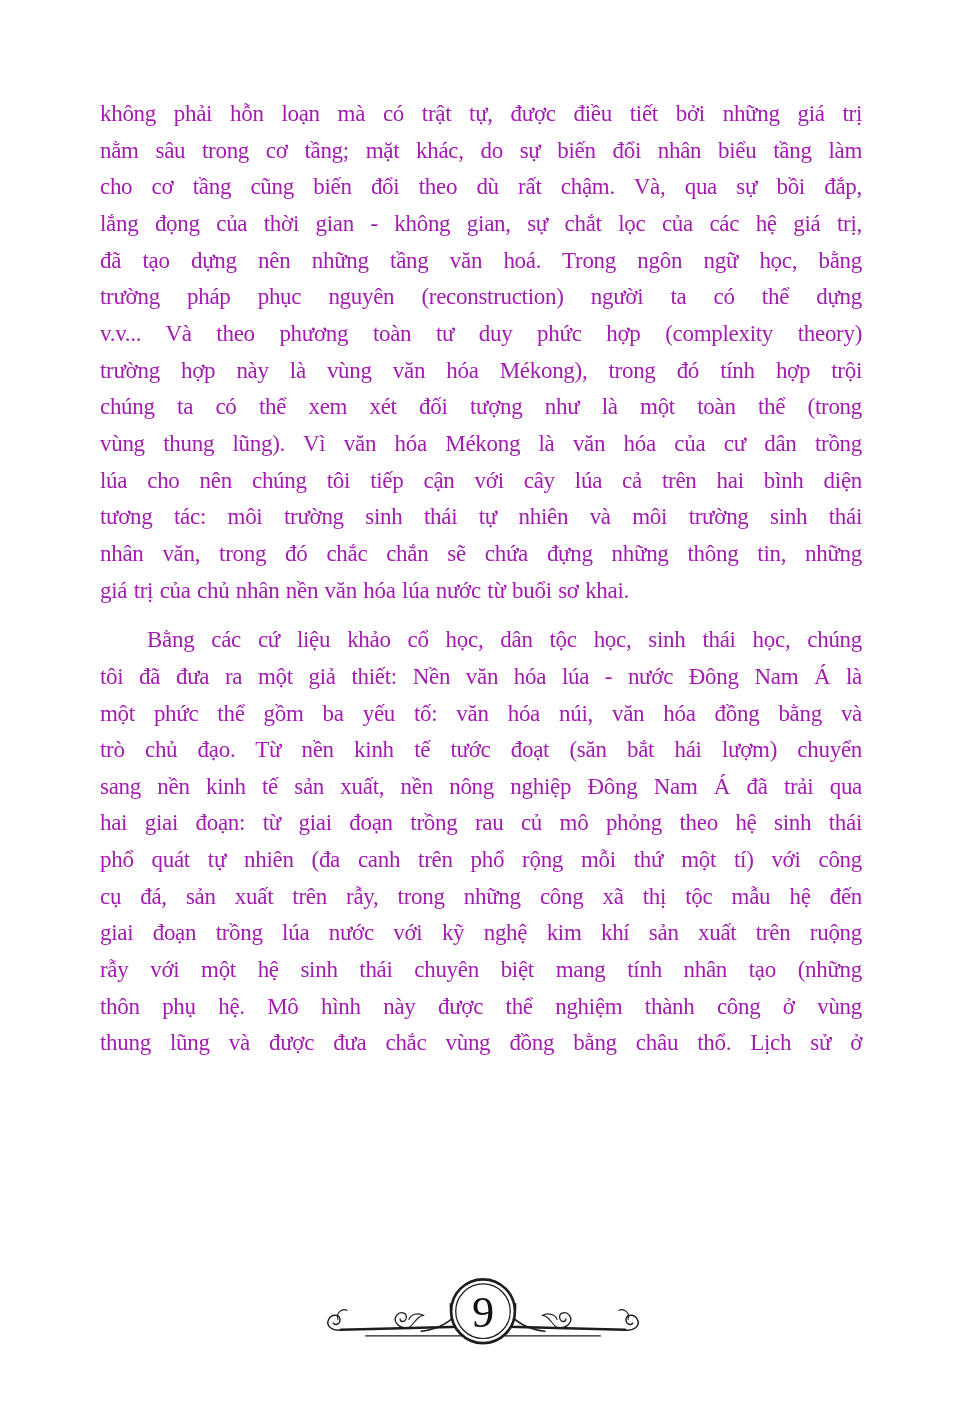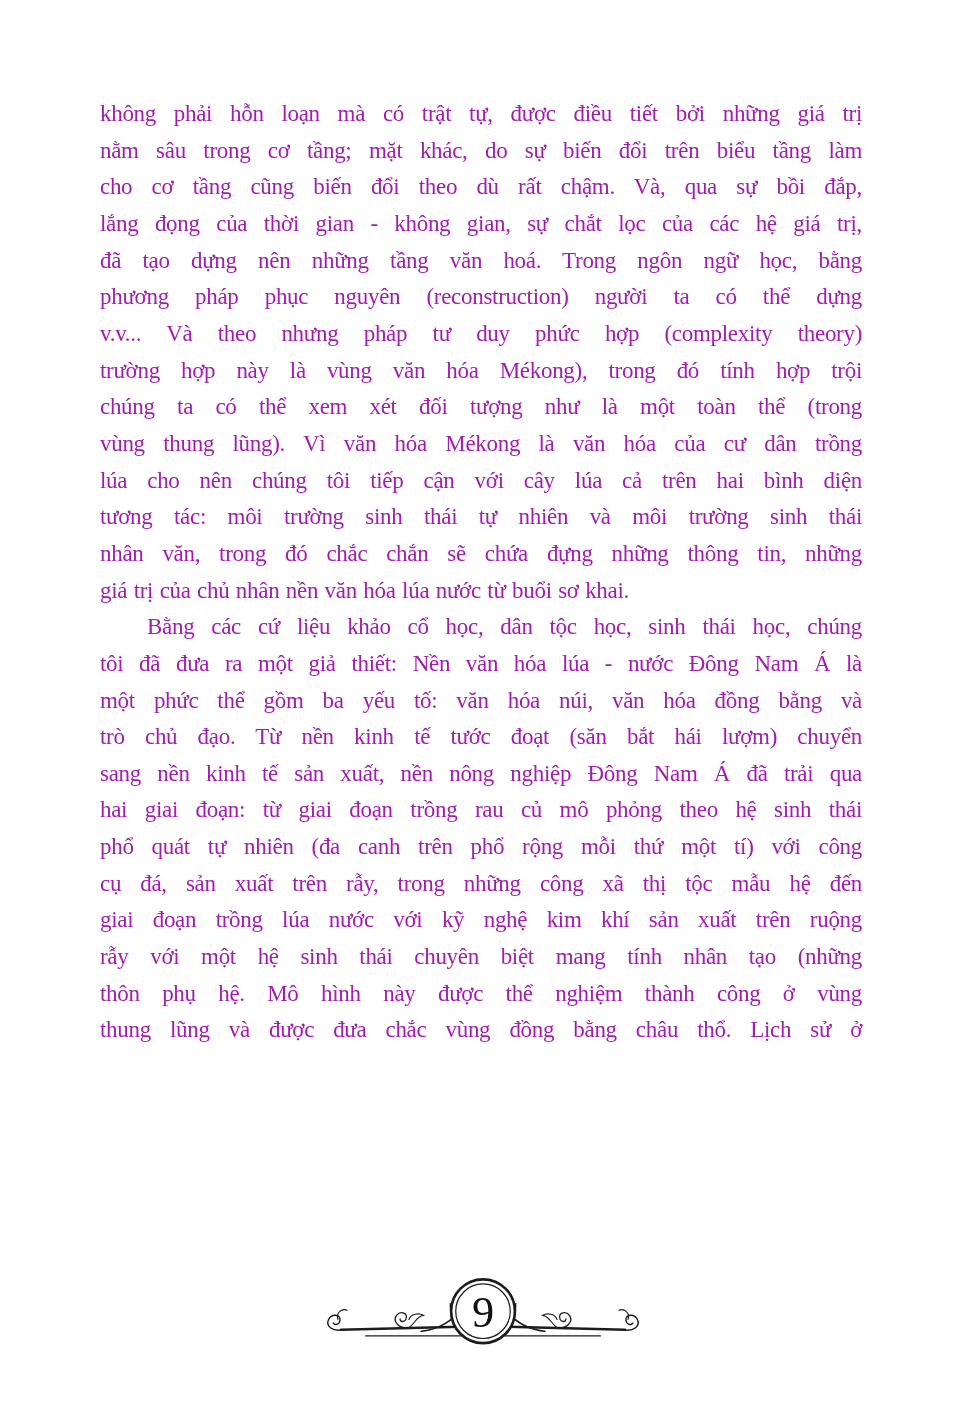--- a/index.html
+++ b/index.html
@@ -24,21 +24,21 @@
     position: absolute;
     left: 100px;
     top: 96px;
     width: 762px;
   }
   .para {
     margin: 0;
     padding: 0;
   }
   .para + .para {
-    margin-top: 0;
+    margin-top: 13px;
   }
   .line {
     font-size: 23px;
     line-height: 36.65px;
     letter-spacing: -0.3px;
     word-spacing: 1px;
     text-align: justify;
     text-align-last: justify;
     white-space: normal;
     color: #a21caf;
@@ -83,26 +83,26 @@
 </style>
 </head>
 <body>
 
 <main class="page">
 
   <section class="text-block">
 
   <div class="para">
         <div class="line">không phải hỗn loạn mà có trật tự, được điều tiết bởi những giá trị</div>
-        <div class="line">nằm sâu trong cơ tầng; mặt khác, do sự biến đổi trên biểu tầng làm</div>
+        <div class="line">nằm sâu trong cơ tầng; mặt khác, do sự biến đổi nhân biểu tầng làm</div>
         <div class="line">cho cơ tầng cũng biến đổi theo dù rất chậm. Và, qua sự bồi đắp,</div>
         <div class="line">lắng đọng của thời gian - không gian, sự chắt lọc của các hệ giá trị,</div>
         <div class="line">đã tạo dựng nên những tầng văn hoá. Trong ngôn ngữ học, bằng</div>
-        <div class="line">phương pháp phục nguyên (reconstruction) người ta có thể dựng</div>
-        <div class="line">v.v... Và theo nhưng pháp tư duy phức hợp (complexity theory)</div>
+        <div class="line">trường pháp phục nguyên (reconstruction) người ta có thể dựng</div>
+        <div class="line">v.v... Và theo phương toàn tư duy phức hợp (complexity theory)</div>
         <div class="line">trường hợp này là vùng văn hóa Mékong), trong đó tính hợp trội</div>
         <div class="line">chúng ta có thể xem xét đối tượng như là một toàn thể (trong</div>
         <div class="line">vùng thung lũng). Vì văn hóa Mékong là văn hóa của cư dân trồng</div>
         <div class="line">lúa cho nên chúng tôi tiếp cận với cây lúa cả trên hai bình diện</div>
         <div class="line">tương tác: môi trường sinh thái tự nhiên và môi trường sinh thái</div>
         <div class="line">nhân văn, trong đó chắc chắn sẽ chứa đựng những thông tin, những</div>
         <div class="line last-left">giá trị của chủ nhân nền văn hóa lúa nước từ buổi sơ khai.</div>
       </div>
       <div class="para indent">
         <div class="line">Bằng các cứ liệu khảo cổ học, dân tộc học, sinh thái học, chúng</div>

